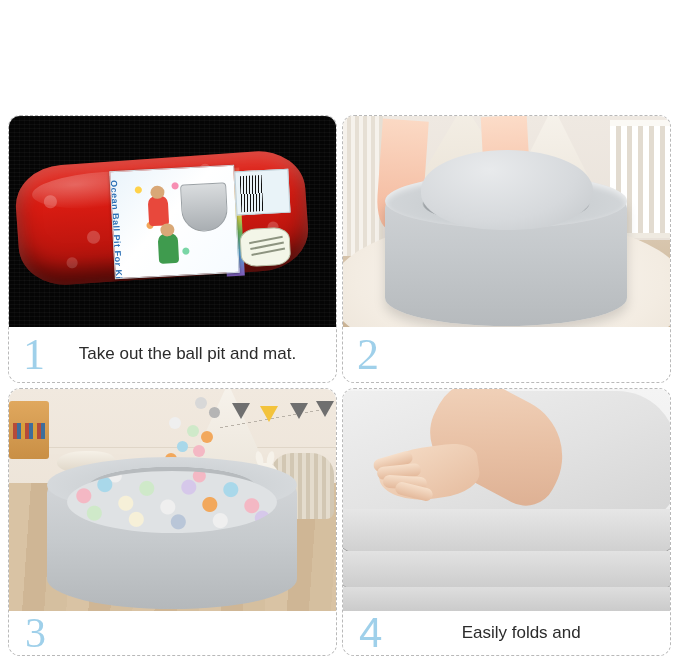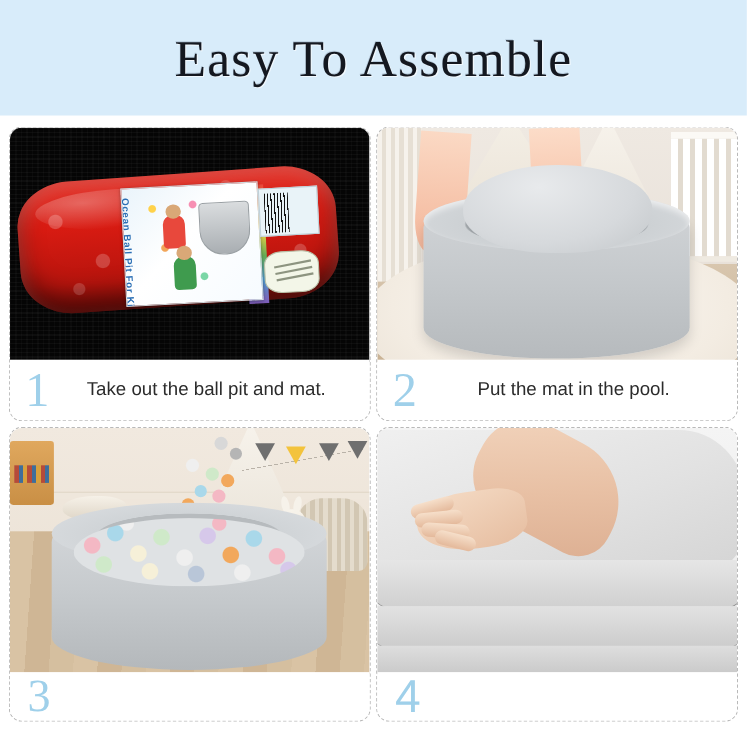--- a/index.html
+++ b/index.html
@@ -376,23 +376,20 @@
   .p4-finger.f1 { left: 30px; top: 66px; width: 40px; transform: rotate(-16deg); }
   .p4-finger.f2 { left: 34px; top: 76px; width: 44px; transform: rotate(-6deg); }
   .p4-finger.f3 { left: 40px; top: 87px; width: 44px; transform: rotate(4deg); }
   .p4-finger.f4 { left: 52px; top: 96px; width: 38px; transform: rotate(14deg); }
 </style>
 </head>
 <body>
 
 <div class="page">
 
-  <div class="header">
-    <div class="header-title">Easy To Assemble</div>
-  </div>
 
   <div class="grid">
 
     <div class="panel">
       <div class="photo">
         <div class="p1-bg"></div>
         <div class="p1-roll"></div>
         <div class="p1-rainbow"></div>
         <div class="p1-label">
           <div class="p1-label-art"></div>
@@ -424,23 +421,20 @@
         <div class="p2-drape"></div>
         <div class="p2-drape2"></div>
         <div class="p2-crib"></div>
         <div class="p2-rug"></div>
         <div class="p2-pit-body"></div>
         <div class="p2-pit-rim"></div>
         <div class="p2-mat"></div>
       </div>
       <div class="caption">
         <span class="step-num">2</span>
-        <span class="cap-text">
-          <span class="cap-line">Put the mat in the pool.</span>
-        </span>
       </div>
     </div>
 
     <div class="panel tall">
       <div class="photo">
         <div class="p3-wall"></div>
         <div class="p3-skirt"></div>
         <div class="p3-floor"></div>
         <div class="p3-shelf"></div>
         <div class="p3-books"></div>
@@ -484,18 +478,19 @@
         <div class="p4-arm"></div>
         <div class="p4-hand"></div>
         <div class="p4-finger f1"></div>
         <div class="p4-finger f2"></div>
         <div class="p4-finger f3"></div>
         <div class="p4-finger f4"></div>
       </div>
       <div class="caption">
         <span class="step-num thin">4</span>
         <span class="cap-text">
+          <span class="cap-line">Easily folds and</span>
         </span>
       </div>
     </div>
 
   </div>
 </div>
 
 </body></html>

